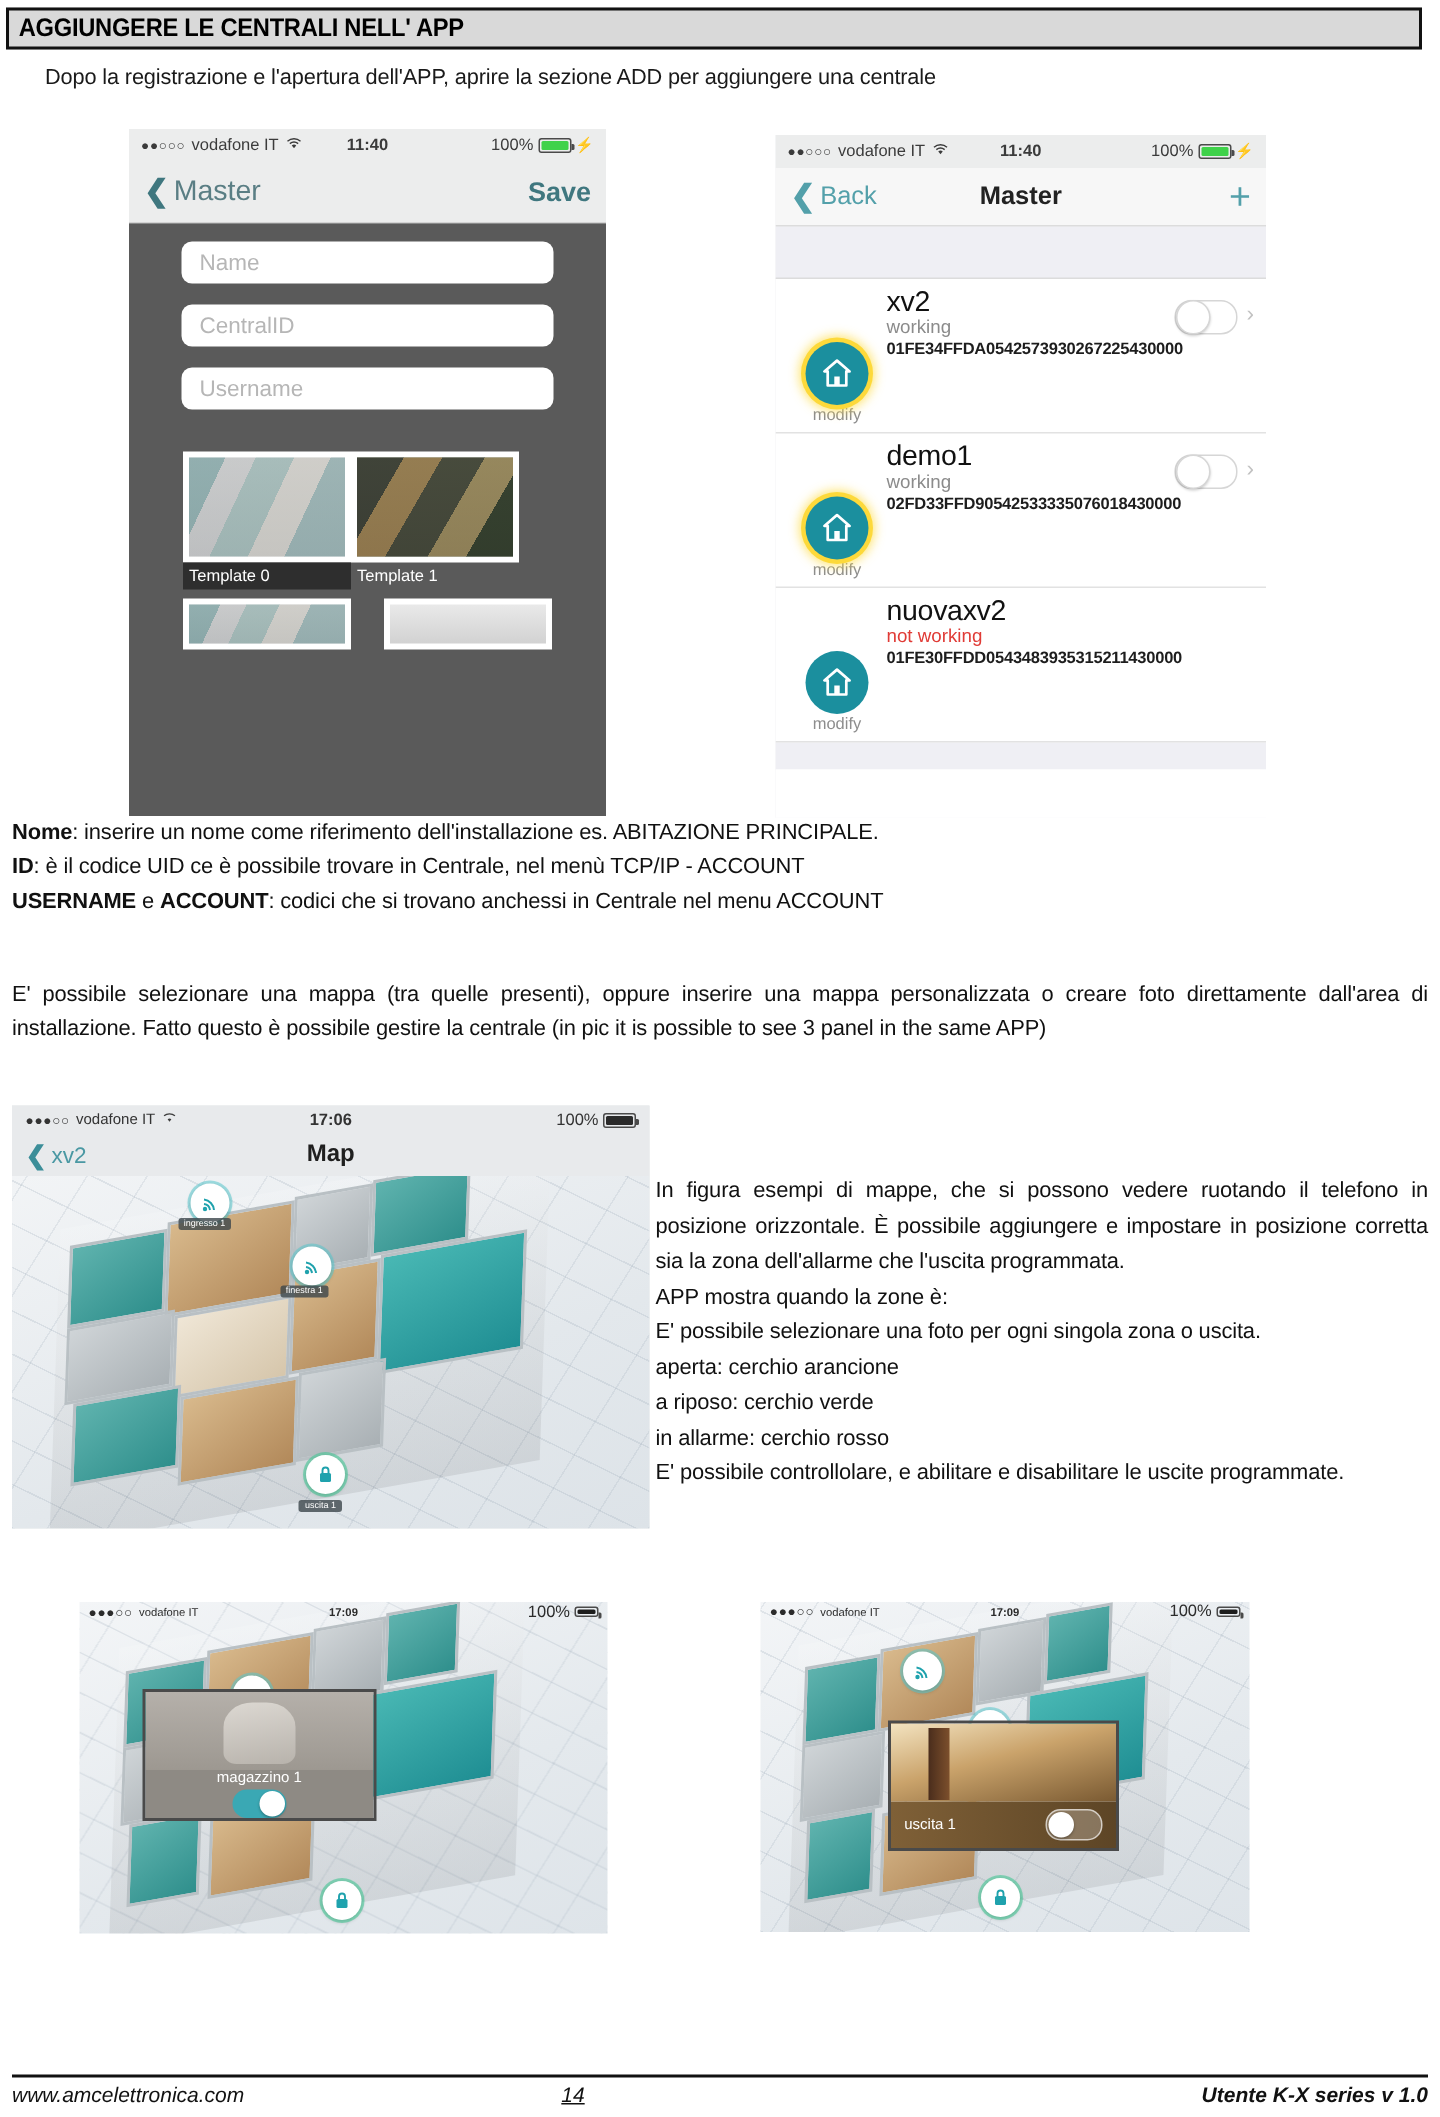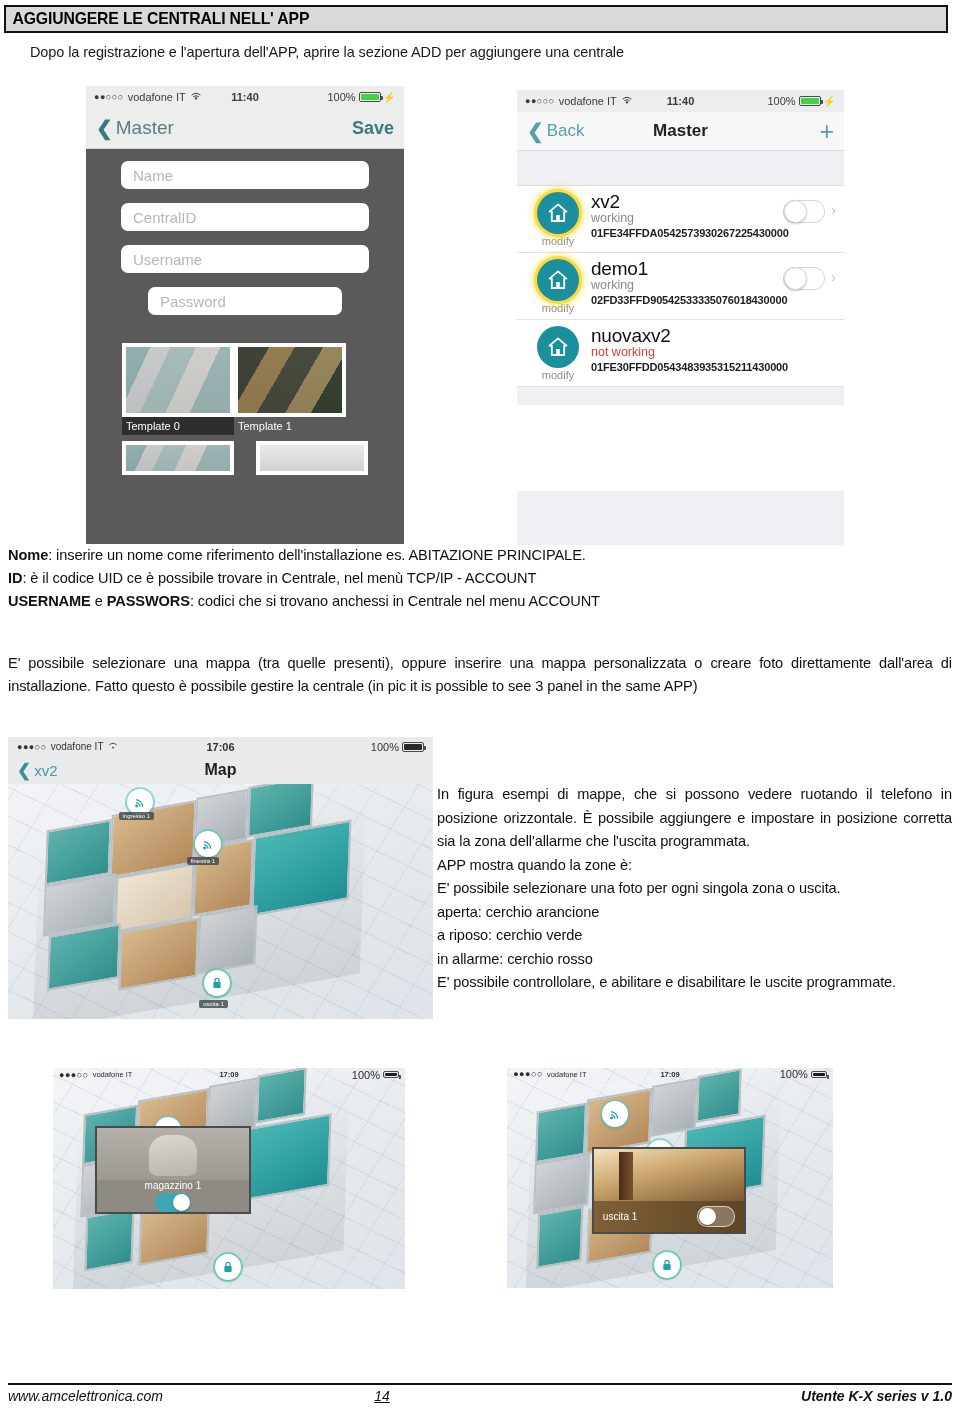--- a/index.html
+++ b/index.html
@@ -75,21 +75,21 @@
   .navR{height:38px;background:#f7f7f7;display:flex;align-items:center;padding:0 10px;
         justify-content:space-between;position:relative;border-bottom:1px solid #dcdcdc;}
   .navR .backlink{color:#53a0aa;font-size:17px;}
   .navR .chev{color:#53a0aa;}
   .navR .title{position:absolute;left:0;right:0;text-align:center;font-size:17px;font-weight:bold;color:#222;}
   .plus{color:#53a0aa;font-size:25px;line-height:1;margin-left:auto;z-index:2;font-weight:300;}
 
   .spacer{height:34px;background:#efeff4;border-bottom:1px solid #dcdcdc;}
   .listarea{background:#fff;}
   .row{display:flex;align-items:flex-start;padding:6px 8px 5px 10px;border-bottom:1px solid #e2e2e2;position:relative;}
-  .homeicon-wrap{width:62px;text-align:center;flex:none;}
+  .homeicon-wrap{width:62px;text-align:center;flex:none;margin-top:36px;}
   .homeicon{
     width:42px;height:42px;border-radius:50%;background:#1b8f9e;margin:0 auto;
     display:flex;align-items:center;justify-content:center;position:relative;
   }
   .homeicon.glow{box-shadow:0 0 0 3px #fdd93a, 0 0 7px 4px rgba(253,217,58,.75);}
   .homeicon svg{width:24px;height:24px;}
   .modify{font-size:11px;color:#8d8d8d;margin-top:1px;}
   .rowtext{flex:1;padding-left:2px;min-width:0;}
   .rname{font-size:19px;color:#111;line-height:1.02;letter-spacing:-0.2px;}
   .rstat{font-size:12.5px;color:#8b8b8b;line-height:1.25;}
@@ -230,21 +230,20 @@
         <span class="chev">❮</span>
         <span>Master</span>
       </div>
       <div class="savelink">Save</div>
     </div>
 
     <div class="formarea">
       <div class="fld w1">Name</div>
       <div class="fld w1">CentralID</div>
       <div class="fld w1">Username</div>
-      <div class="fld w2">Password</div>
 
       <div class="tmplrow">
         <div class="tmpl sel">
           <div class="thumb">
               <div class="img map-a"></div>
             </div>
           <div class="cap">Template 0</div>
         </div>
         <div class="tmpl">
           <div class="thumb">
@@ -360,21 +359,21 @@
       </div>
 
       <div class="tailgray"></div>
       <div class="tailpad"></div>
     </div>
   </div>
 
   <div class="para p1">
     <div><b>Nome</b><span>:  inserire un nome come riferimento dell'installazione es. ABITAZIONE PRINCIPALE.</span></div>
     <div><b>ID</b><span>: è il codice UID ce è possibile trovare in Centrale, nel menù TCP/IP - ACCOUNT</span></div>
-    <div><b>USERNAME</b><span> e </span><b>PASSWORS</b><span>: codici che si trovano anchessi in Centrale nel menu ACCOUNT</span></div>
+    <div><b>USERNAME</b><span> e </span><b>ACCOUNT</b><span>: codici che si trovano anchessi in Centrale nel menu ACCOUNT</span></div>
   </div>
 
   <div class="para p2">E' possibile selezionare una mappa (tra quelle presenti), oppure inserire una mappa personalizzata o creare foto direttamente dall'area di installazione. Fatto questo è possibile gestire la centrale (in pic it is possible to see 3 panel in the same APP)</div>
 
   <div class="mapshot">
     <div class="msb">
       <div class="sb-left">
         <span class="dots">●●●○○</span>
         <span>vodafone IT</span>
         <span>

